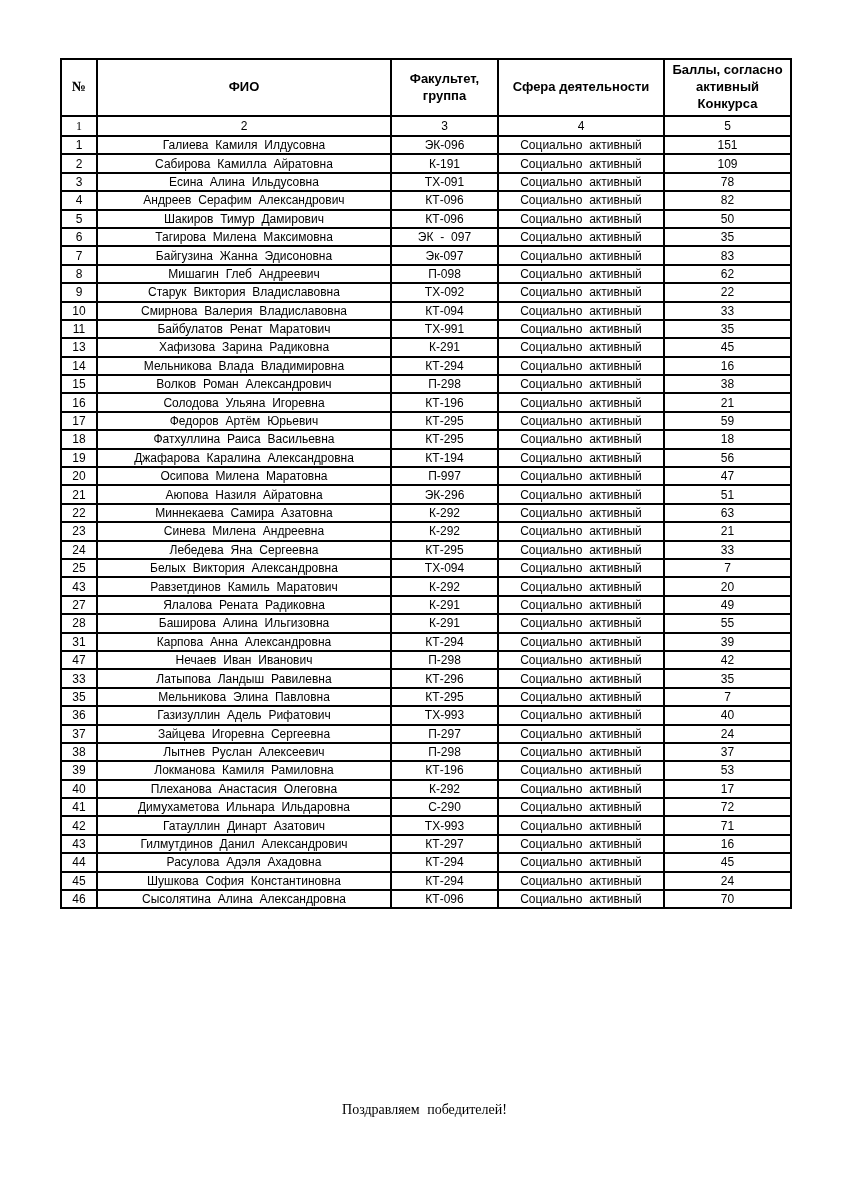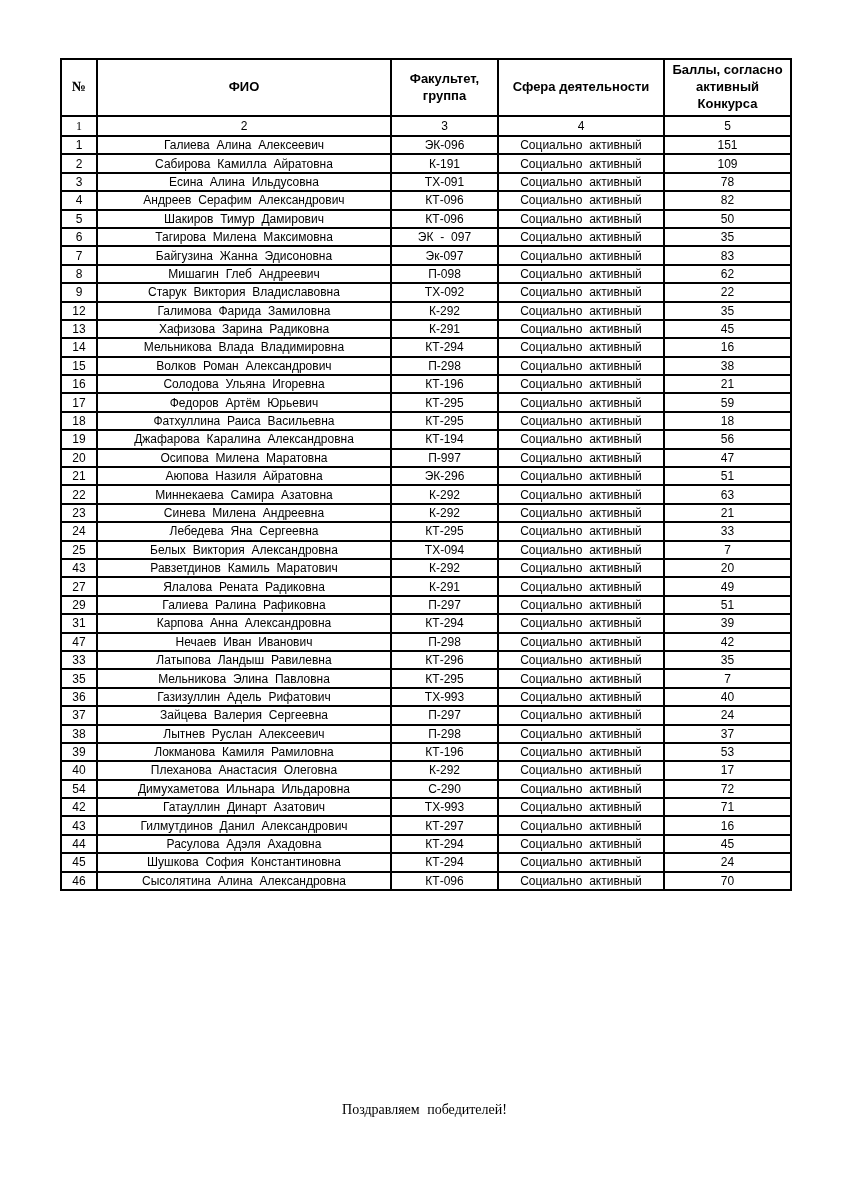--- a/index.html
+++ b/index.html
@@ -103,21 +103,21 @@
         <td class="serif">1</td>
         <td>2</td>
         <td>3</td>
         <td>4</td>
         <td>5</td>
       </tr>
     </thead>
     <tbody class="data" id="table-body">
         <tr>
           <td>1</td>
-          <td>Галиева Алина Алексеевич</td>
+          <td>Галиева Камиля Илдусовна</td>
           <td>ЭК-096</td>
           <td>Социально активный</td>
           <td>151</td>
         </tr>
         <tr>
           <td>2</td>
           <td>Сабирова Камилла Айратовна</td>
           <td>К-191</td>
           <td>Социально активный</td>
           <td>109</td>
@@ -165,23 +165,30 @@
           <td>62</td>
         </tr>
         <tr>
           <td>9</td>
           <td>Старук Виктория Владиславовна</td>
           <td>ТХ-092</td>
           <td>Социально активный</td>
           <td>22</td>
         </tr>
         <tr>
-          <td>12</td>
-          <td>Галимова Фарида Замиловна</td>
-          <td>К-292</td>
+          <td>10</td>
+          <td>Смирнова Валерия Владиславовна</td>
+          <td>КТ-094</td>
+          <td>Социально активный</td>
+          <td>33</td>
+        </tr>
+        <tr>
+          <td>11</td>
+          <td>Байбулатов Ренат Маратович</td>
+          <td>ТХ-991</td>
           <td>Социально активный</td>
           <td>35</td>
         </tr>
         <tr>
           <td>13</td>
           <td>Хафизова Зарина Радиковна</td>
           <td>К-291</td>
           <td>Социально активный</td>
           <td>45</td>
         </tr>
@@ -277,25 +284,25 @@
           <td>20</td>
         </tr>
         <tr>
           <td>27</td>
           <td>Ялалова Рената Радиковна</td>
           <td>К-291</td>
           <td>Социально активный</td>
           <td>49</td>
         </tr>
         <tr>
-          <td>29</td>
-          <td>Галиева Ралина Рафиковна</td>
-          <td>П-297</td>
-          <td>Социально активный</td>
-          <td>51</td>
+          <td>28</td>
+          <td>Баширова Алина Ильгизовна</td>
+          <td>К-291</td>
+          <td>Социально активный</td>
+          <td>55</td>
         </tr>
         <tr>
           <td>31</td>
           <td>Карпова Анна Александровна</td>
           <td>КТ-294</td>
           <td>Социально активный</td>
           <td>39</td>
         </tr>
         <tr>
           <td>47</td>
@@ -320,21 +327,21 @@
         </tr>
         <tr>
           <td>36</td>
           <td>Газизуллин Адель Рифатович</td>
           <td>ТХ-993</td>
           <td>Социально активный</td>
           <td>40</td>
         </tr>
         <tr>
           <td>37</td>
-          <td>Зайцева Валерия Сергеевна</td>
+          <td>Зайцева Игоревна Сергеевна</td>
           <td>П-297</td>
           <td>Социально активный</td>
           <td>24</td>
         </tr>
         <tr>
           <td>38</td>
           <td>Лытнев Руслан Алексеевич</td>
           <td>П-298</td>
           <td>Социально активный</td>
           <td>37</td>
@@ -347,21 +354,21 @@
           <td>53</td>
         </tr>
         <tr>
           <td>40</td>
           <td>Плеханова Анастасия Олеговна</td>
           <td>К-292</td>
           <td>Социально активный</td>
           <td>17</td>
         </tr>
         <tr>
-          <td>54</td>
+          <td>41</td>
           <td>Димухаметова Ильнара Ильдаровна</td>
           <td>С-290</td>
           <td>Социально активный</td>
           <td>72</td>
         </tr>
         <tr>
           <td>42</td>
           <td>Гатауллин Динарт Азатович</td>
           <td>ТХ-993</td>
           <td>Социально активный</td>

